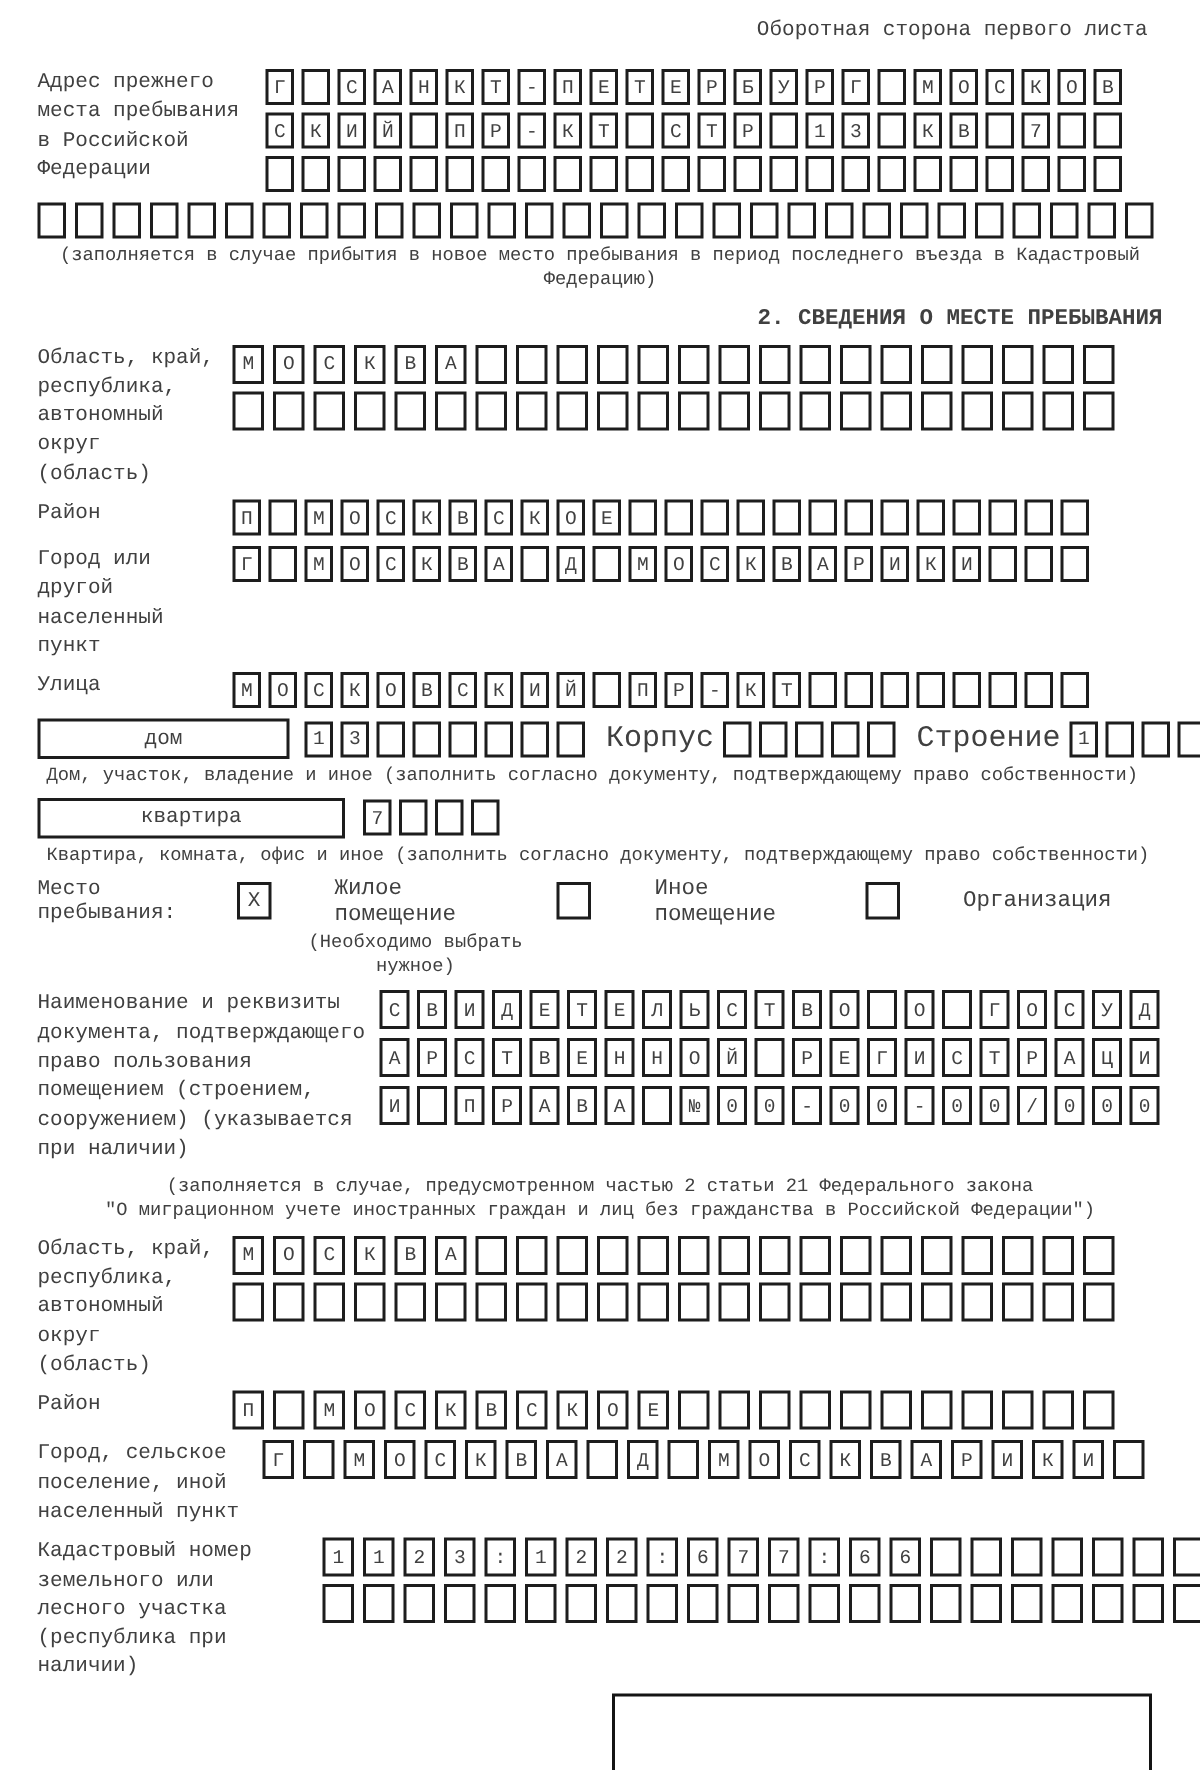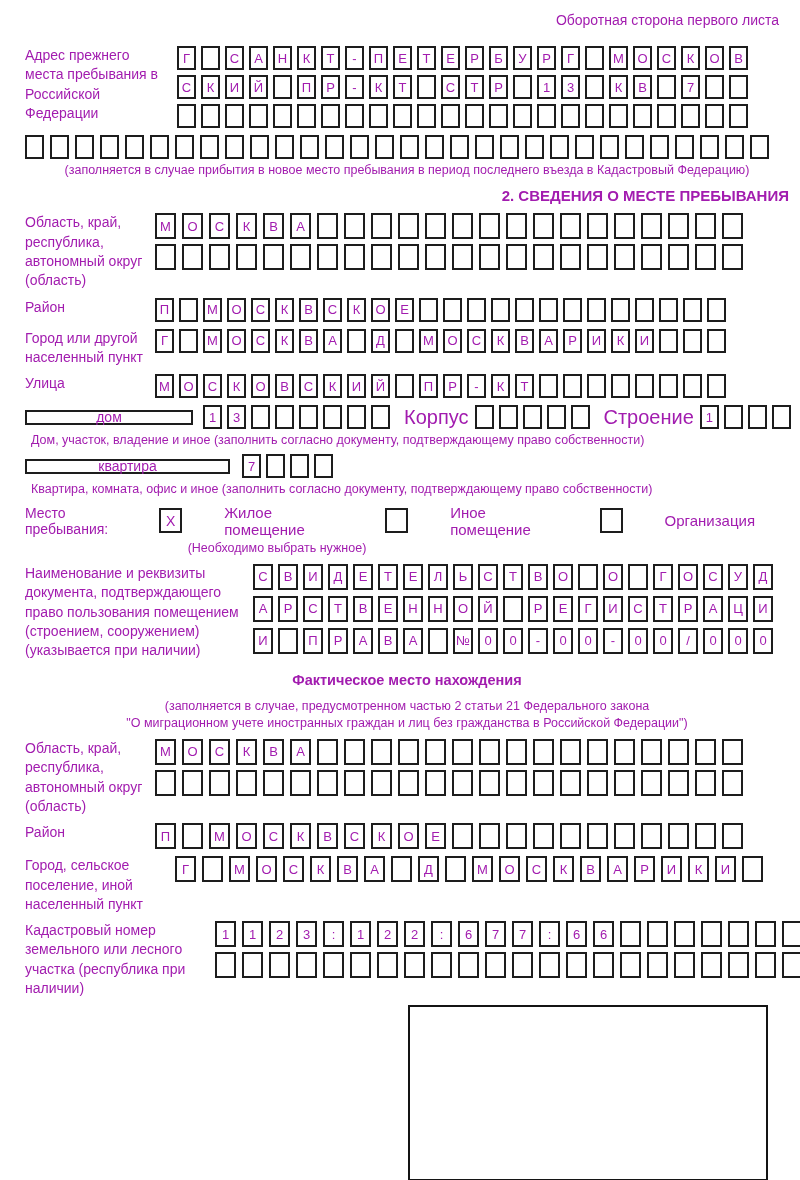--- a/index.html
+++ b/index.html
@@ -1,20 +1,20 @@
 <!DOCTYPE html>
 <html><head>
 <meta charset="utf-8">
 <style>
   html,body{margin:0;padding:0;background:#fff;}
   .page{
     width:800px;height:1180px;box-sizing:border-box;
-    background:#fff;color:#a21caf;
-    font-family:Liberation Sans, sans-serif;
-    padding:12px 11px 10px 25px;overflow:hidden;
+    background:#fff;color:#404040;
+    font-family:Liberation Mono, monospace;
+    padding:12px 25px 10px 25px;overflow:hidden;
   }
   .hdr{ text-align:right; font-size:14px; padding-right:10px; margin-bottom:18px;}
 
   .field{display:flex;align-items:flex-start;margin-bottom:7px;}
   .flabel{font-size:14px;line-height:1.38;flex:none;padding-right:6px;box-sizing:border-box;}
   .w152{width:152px;} .w130{width:130px;} .w228{width:228px;} .w150{width:150px;} .w190{width:190px;}
   .rows{display:flex;flex-direction:column;gap:5px;}
 
   .cellrow{display:flex;gap:5px;flex:none;}
   .cell{
@@ -29,21 +29,21 @@
 
   .note{font-size:12.5px;line-height:1.3;}
   .center{text-align:center;}
   .leftnote{margin:2px 0 6px 6px;}
 
   .sec-title{text-align:right;font-weight:bold;font-size:15px;margin:9px 0 9px 0;}
   .sub-title{text-align:center;font-weight:bold;font-size:14.5px;margin:12px 0 10px 0;}
 
   .inlinerow{display:flex;align-items:center;margin-bottom:3px;}
   .wordbox{
-    box-sizing:border-box;border:2px solid #1d1d1d;height:15px;
+    box-sizing:border-box;border:2px solid #1d1d1d;height:27px;
     display:flex;align-items:center;justify-content:center;
     font-size:14px;flex:none;background:#fff;
   }
   .wb-dom{width:168px;margin-right:10px;}
   .wb-kv{width:205px;margin-right:12px;}
   .inline-label{font-size:20px;margin:0 6px 0 14px;flex:none;}
 
   .stayrow{display:flex;align-items:center;margin:4px 0 2px 0;}
   .staylabel{font-size:14px;margin-right:12px;}
   .checkbox{
@@ -450,21 +450,20 @@
           <span class="cell">0</span>
           <span class="cell">0</span>
           <span class="cell">/</span>
           <span class="cell">0</span>
           <span class="cell">0</span>
           <span class="cell">0</span>
         </div>
     </div>
   </div>
 
-  <div class="sub-title">Фактическое место нахождения</div>
   <div class="note center">(заполняется в случае, предусмотренном частью 2 статьи 21 Федерального закона</div>
   <div class="note center" style="margin-bottom:8px;">"О миграционном учете иностранных граждан и лиц без гражданства в Российской Федерации")</div>
 
   <div class="field">
     <div class="flabel w130">Область, край, республика, автономный округ (область)</div>
     <div class="rows">
       <div class="cellrow wide">
           <span class="cell">М</span>
           <span class="cell">О</span>
           <span class="cell">С</span>

